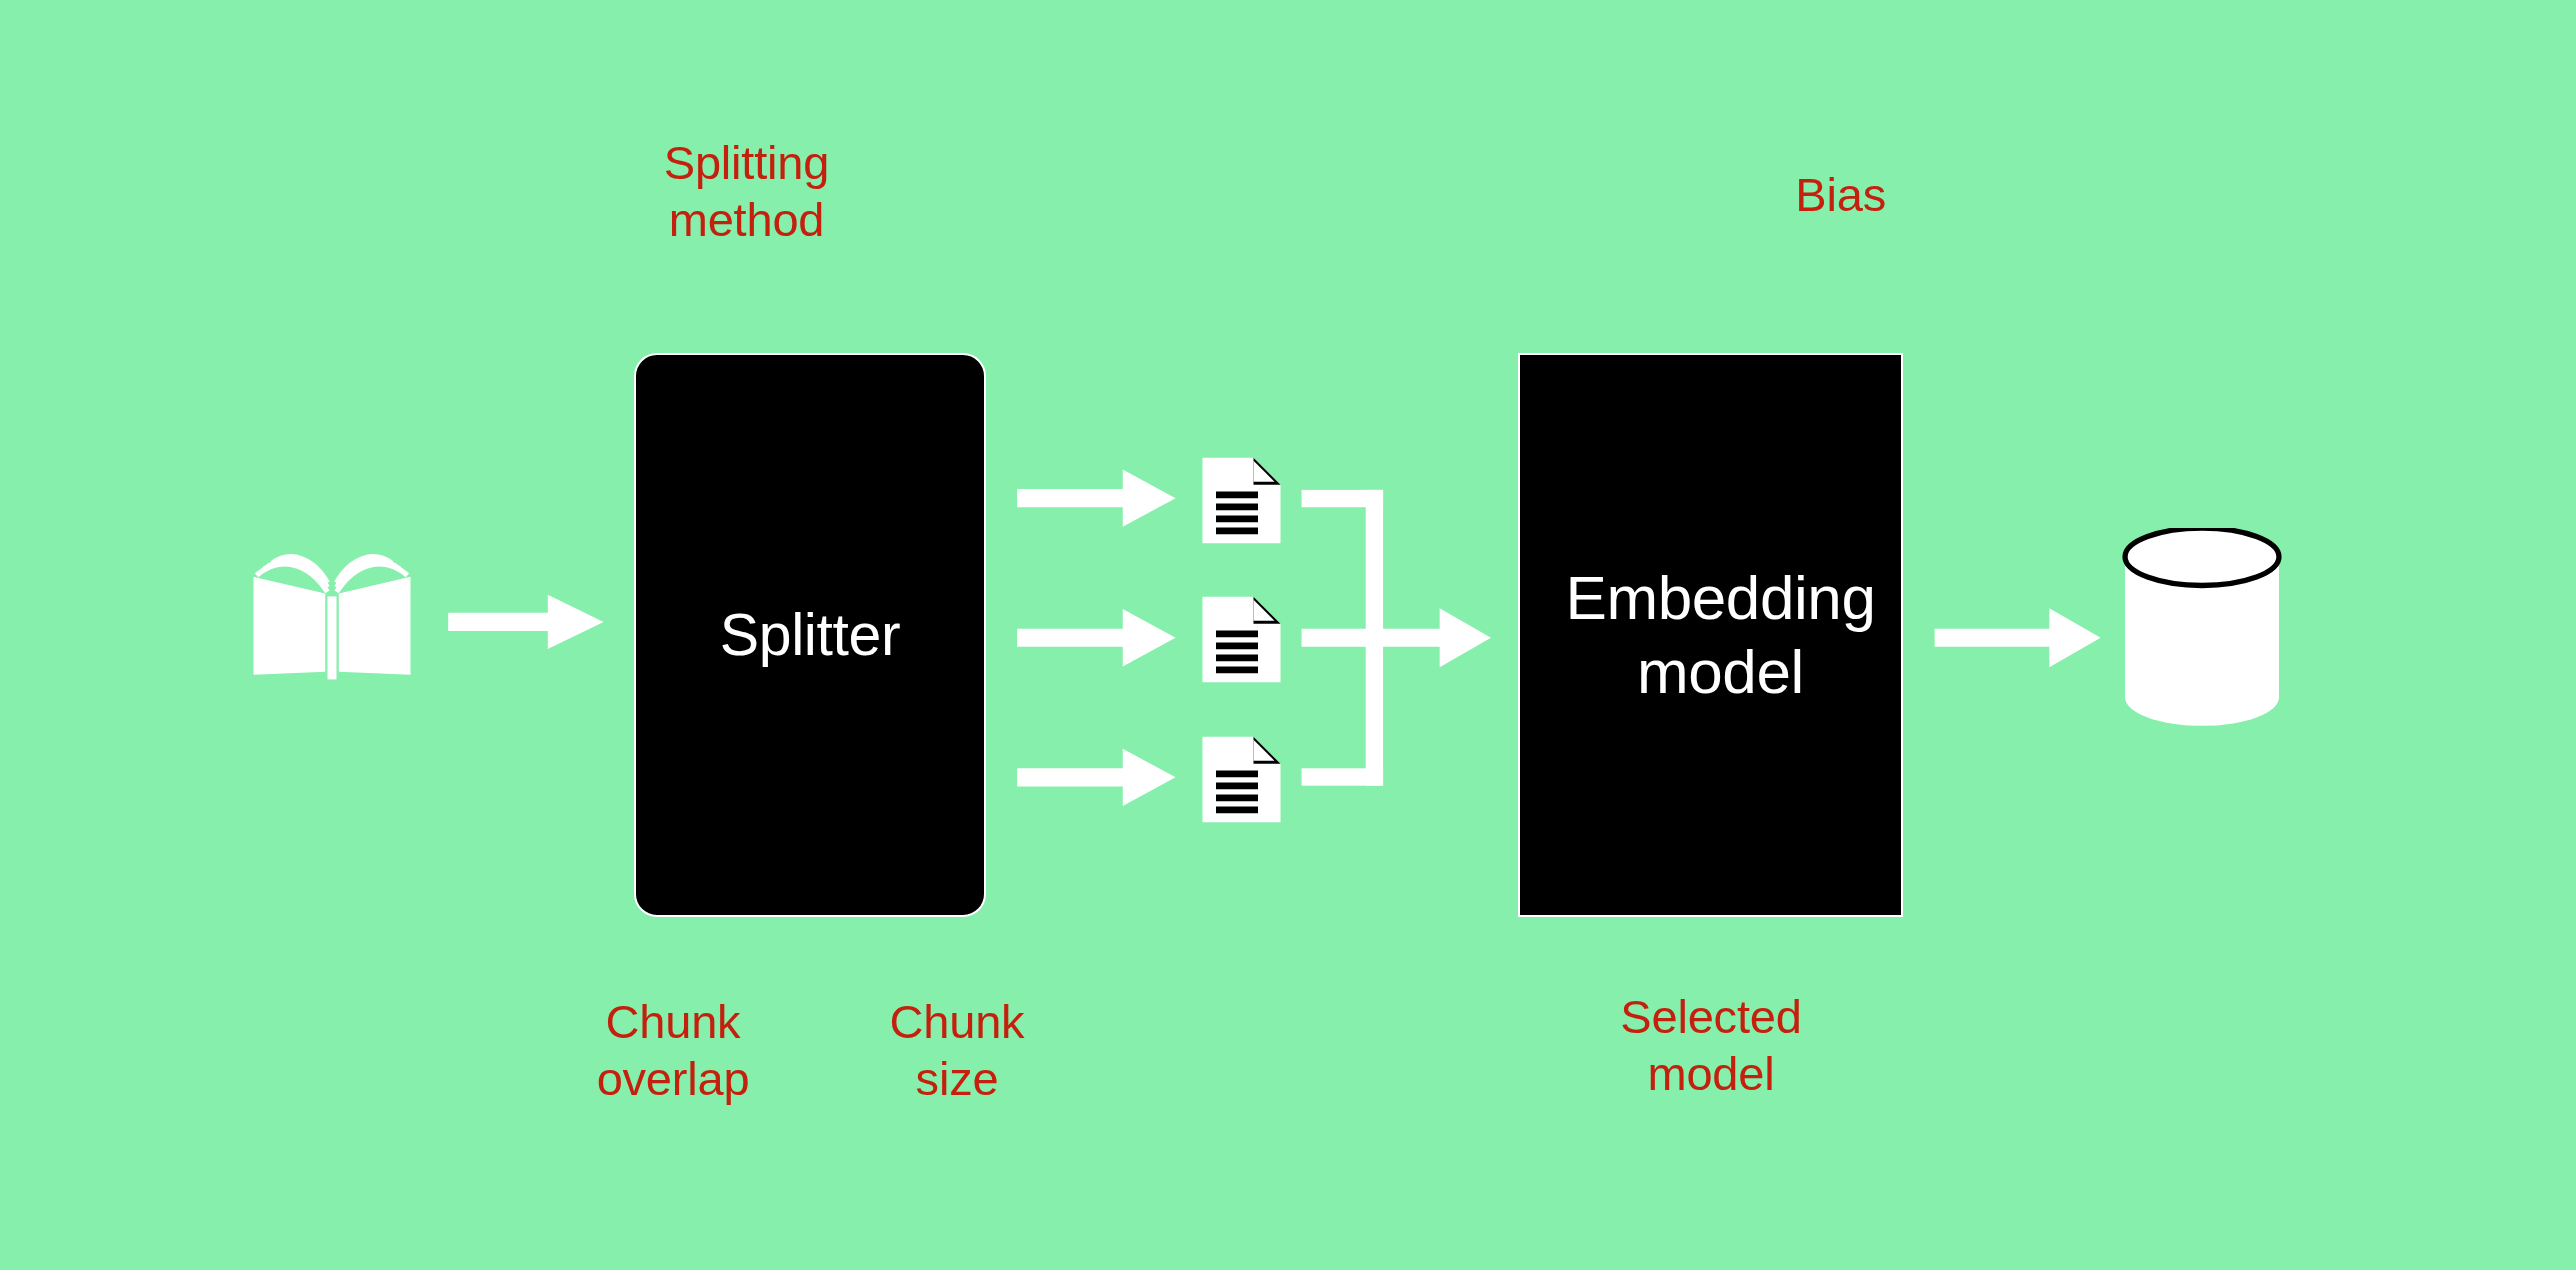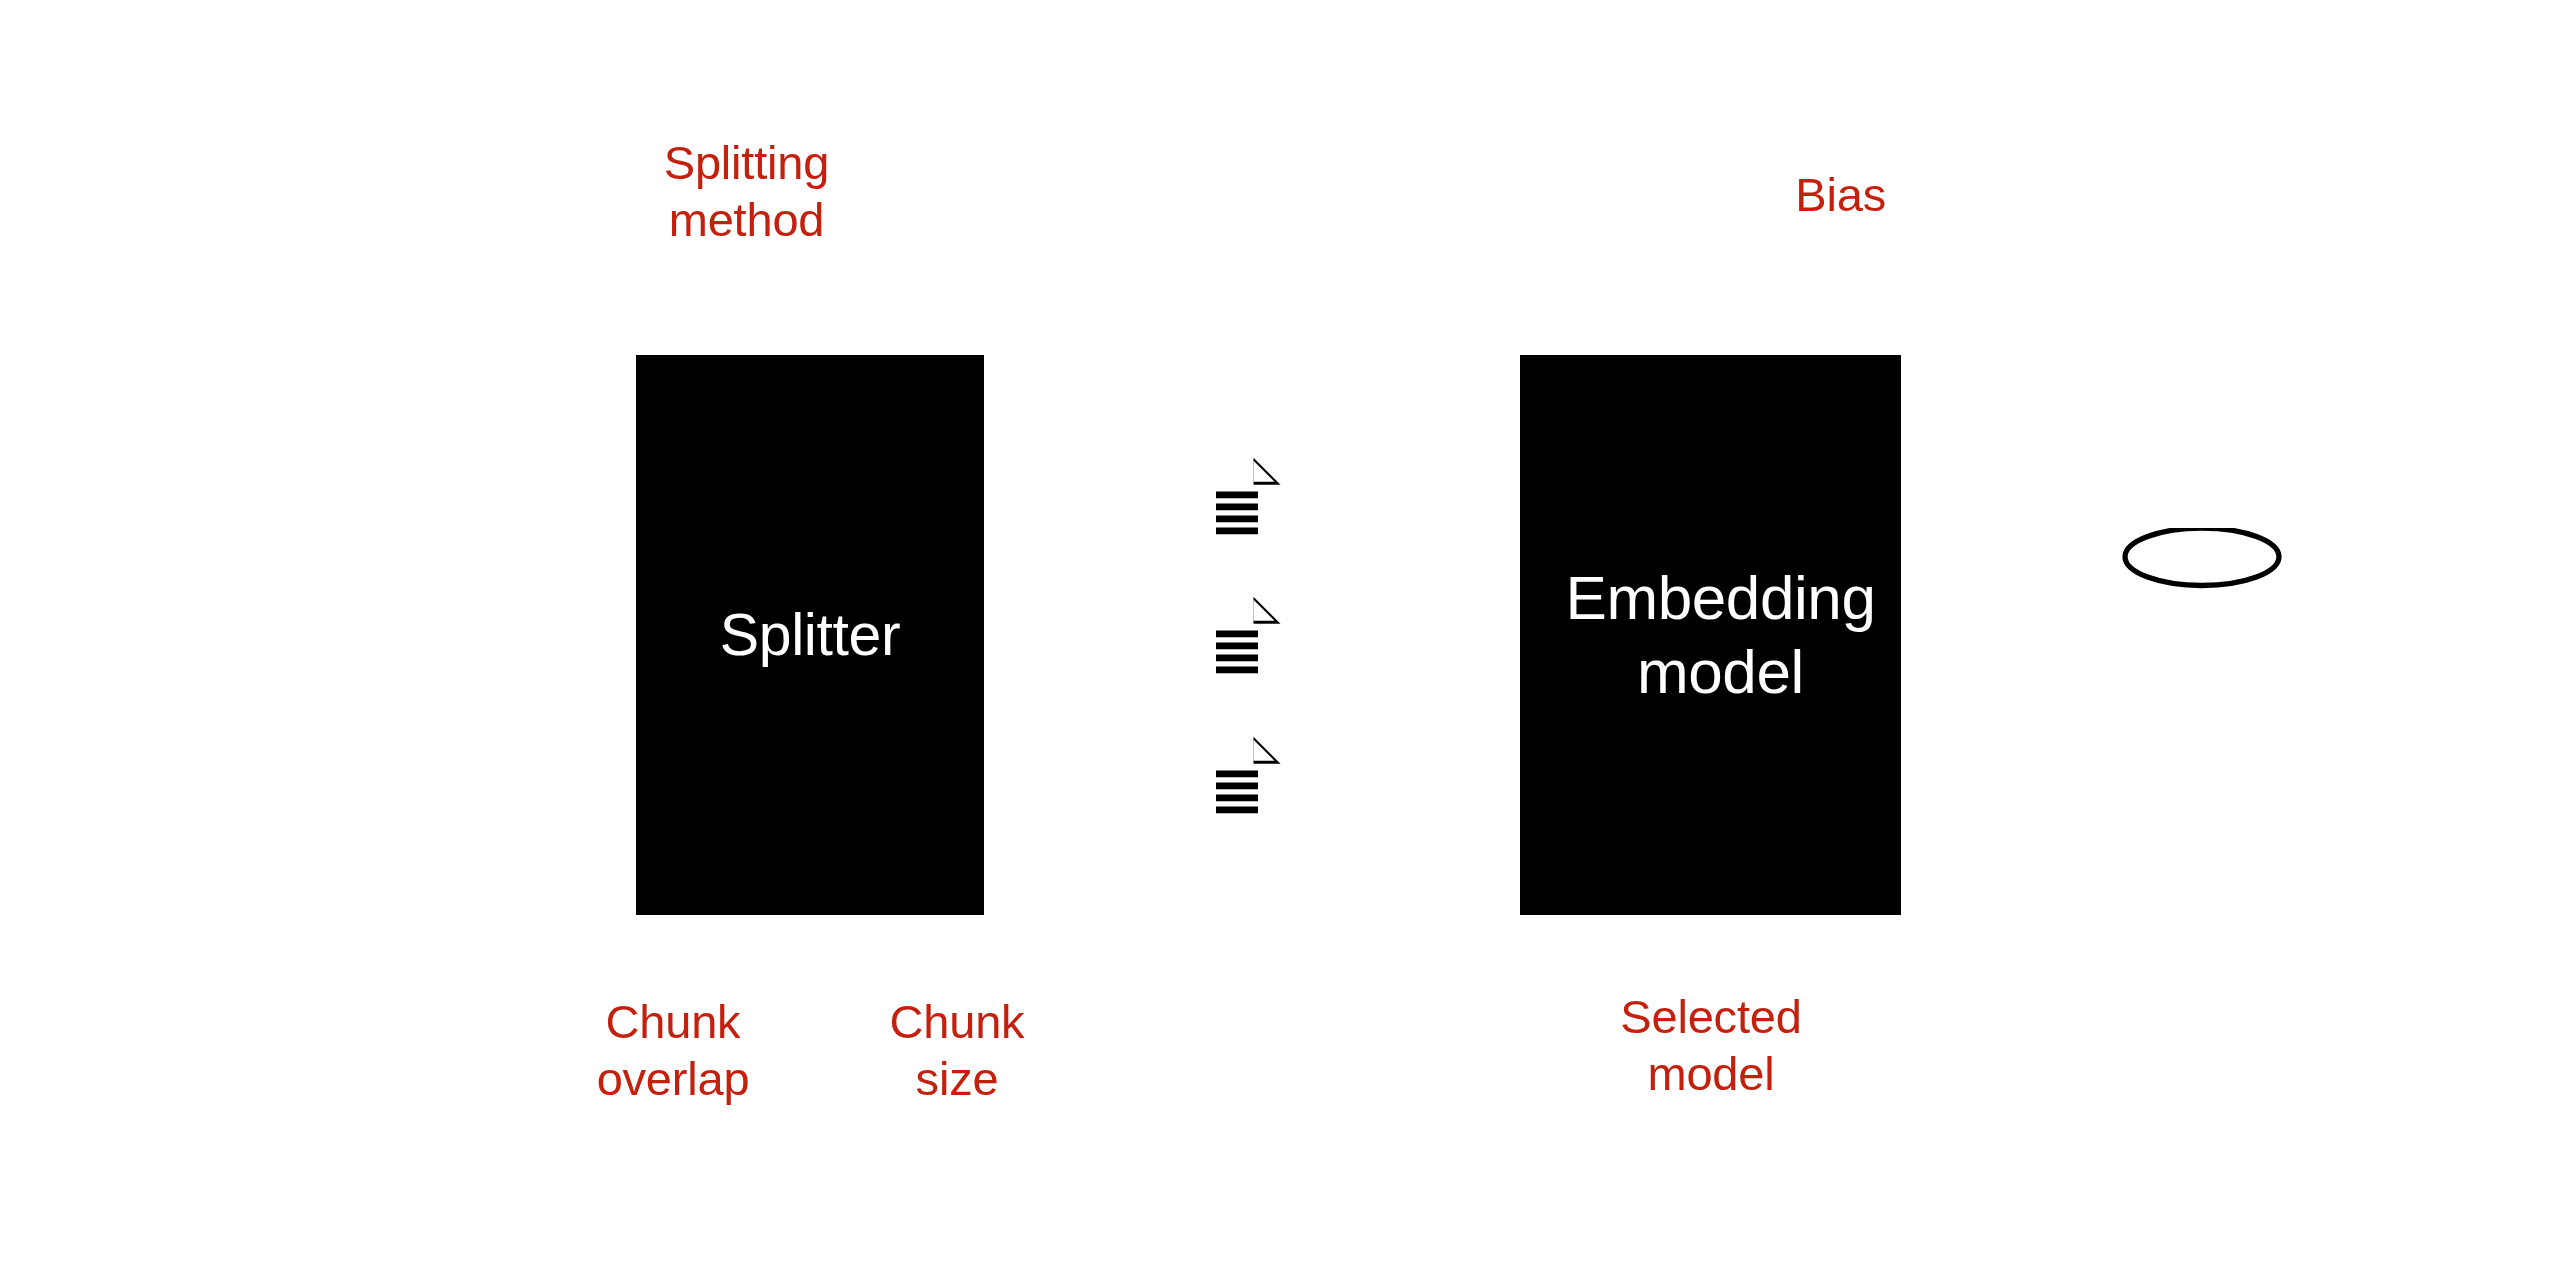--- a/index.html
+++ b/index.html
@@ -11,21 +11,21 @@
     width: 2576px;
     height: 1271px;
     overflow: hidden;
     font-family: "Liberation Sans", sans-serif;
     -webkit-font-smoothing: antialiased;
   }
   #canvas {
     position: relative;
     width: 2576px;
     height: 1271px;
-    background: #ffffff;
+    background: #86efac;
   }
 
   .abs { position: absolute; }
 
   
   .annot {
     color: #c4200e;
     font-size: 47px;
     line-height: 1.22;
     text-align: center;
@@ -96,21 +96,21 @@
       <path d="M10,40 C40,14 78,22 104,62" fill="none" stroke="#ffffff" stroke-width="7"></path>
       <path d="M20,32 C48,10 82,20 104,56" fill="none" stroke="#ffffff" stroke-width="7"></path>
       <path d="M31,24 C56,6 86,18 104,50" fill="none" stroke="#ffffff" stroke-width="7"></path>
 
       <path d="M210,40 C180,14 142,22 116,62" fill="none" stroke="#ffffff" stroke-width="7"></path>
       <path d="M200,32 C172,10 138,20 116,56" fill="none" stroke="#ffffff" stroke-width="7"></path>
       <path d="M189,24 C164,6 134,18 116,50" fill="none" stroke="#ffffff" stroke-width="7"></path>
     </svg>
   </div>
 
-  <div class="abs proc-box" style="left:634px; top:353px; width:352px; height:564px;">
+  <div class="abs proc-box" style="left:634px; top:353px; width:352px; height:564px;border-radius:23px;">
     <div class="proc-label">Splitter</div>
   </div>
 
   <div class="abs proc-box" style="left:1518px; top:353px; width:385px; height:564px;padding-left:20px;">
     <div class="proc-label big">Embedding
 model</div>
   </div>
 
   <div class="abs" style="left:1201px; top:456px; width:81px; height:89px;">
     <svg width="81" height="89" viewBox="0 0 108 118">

